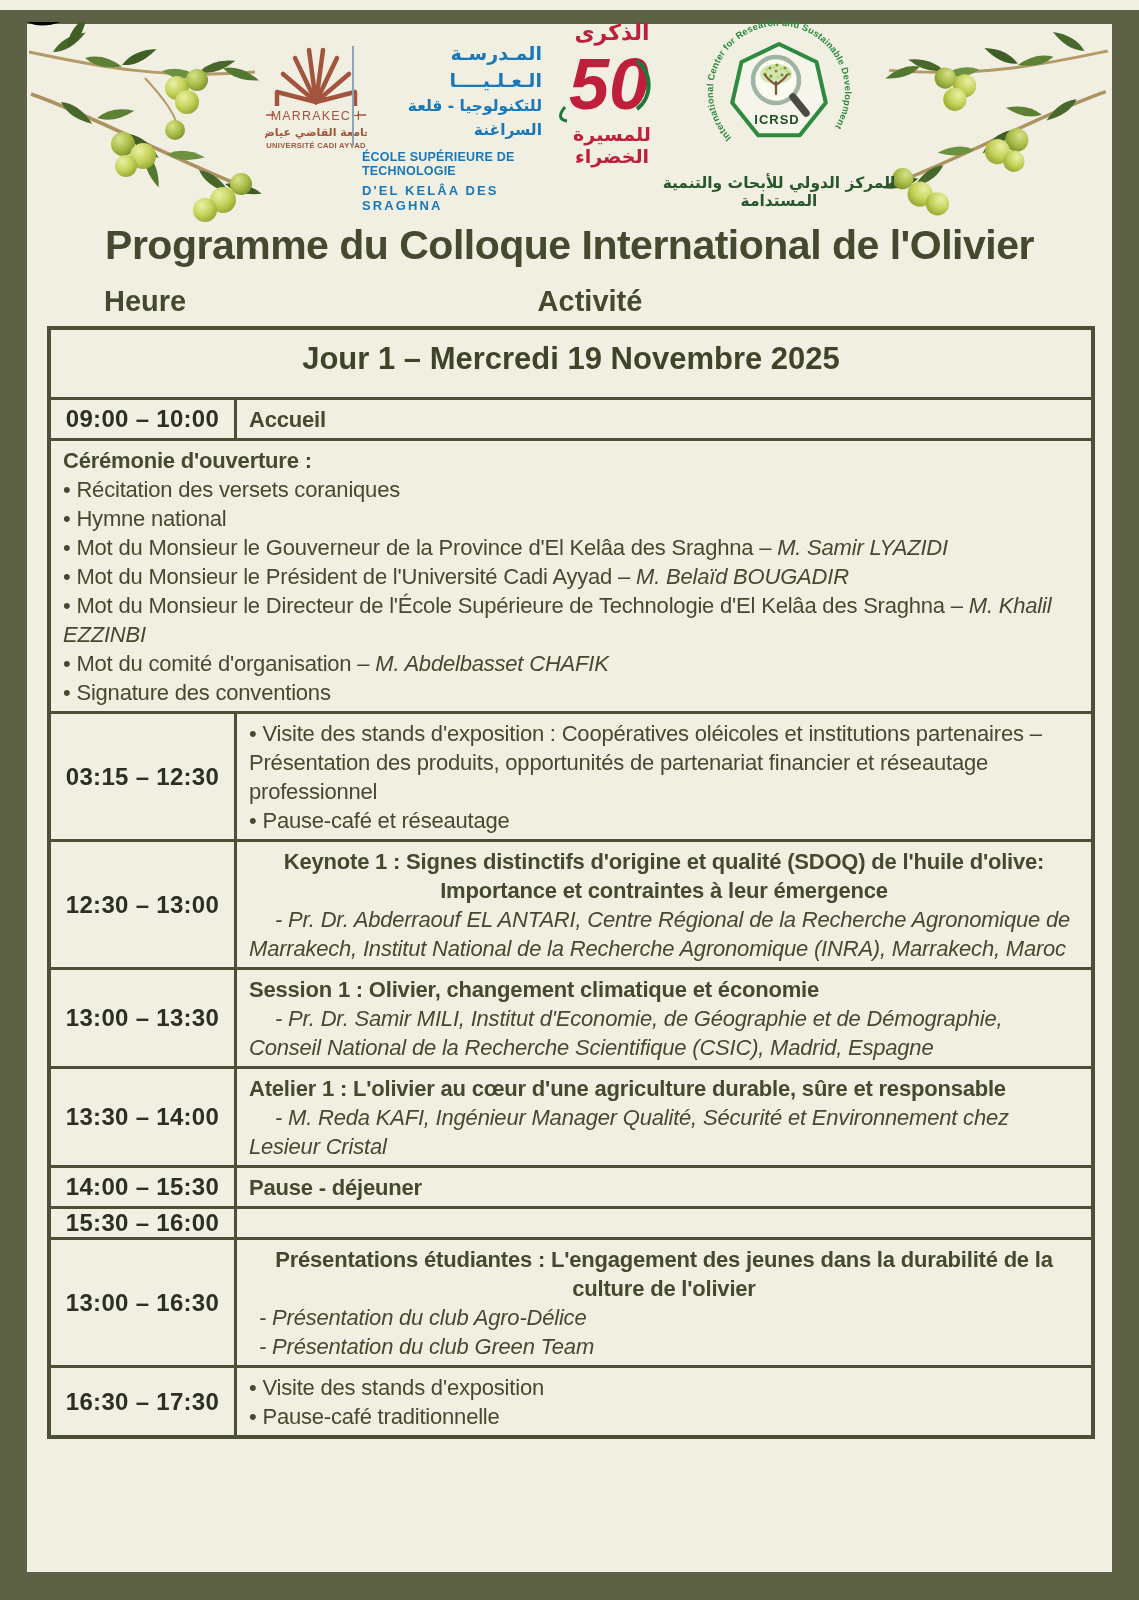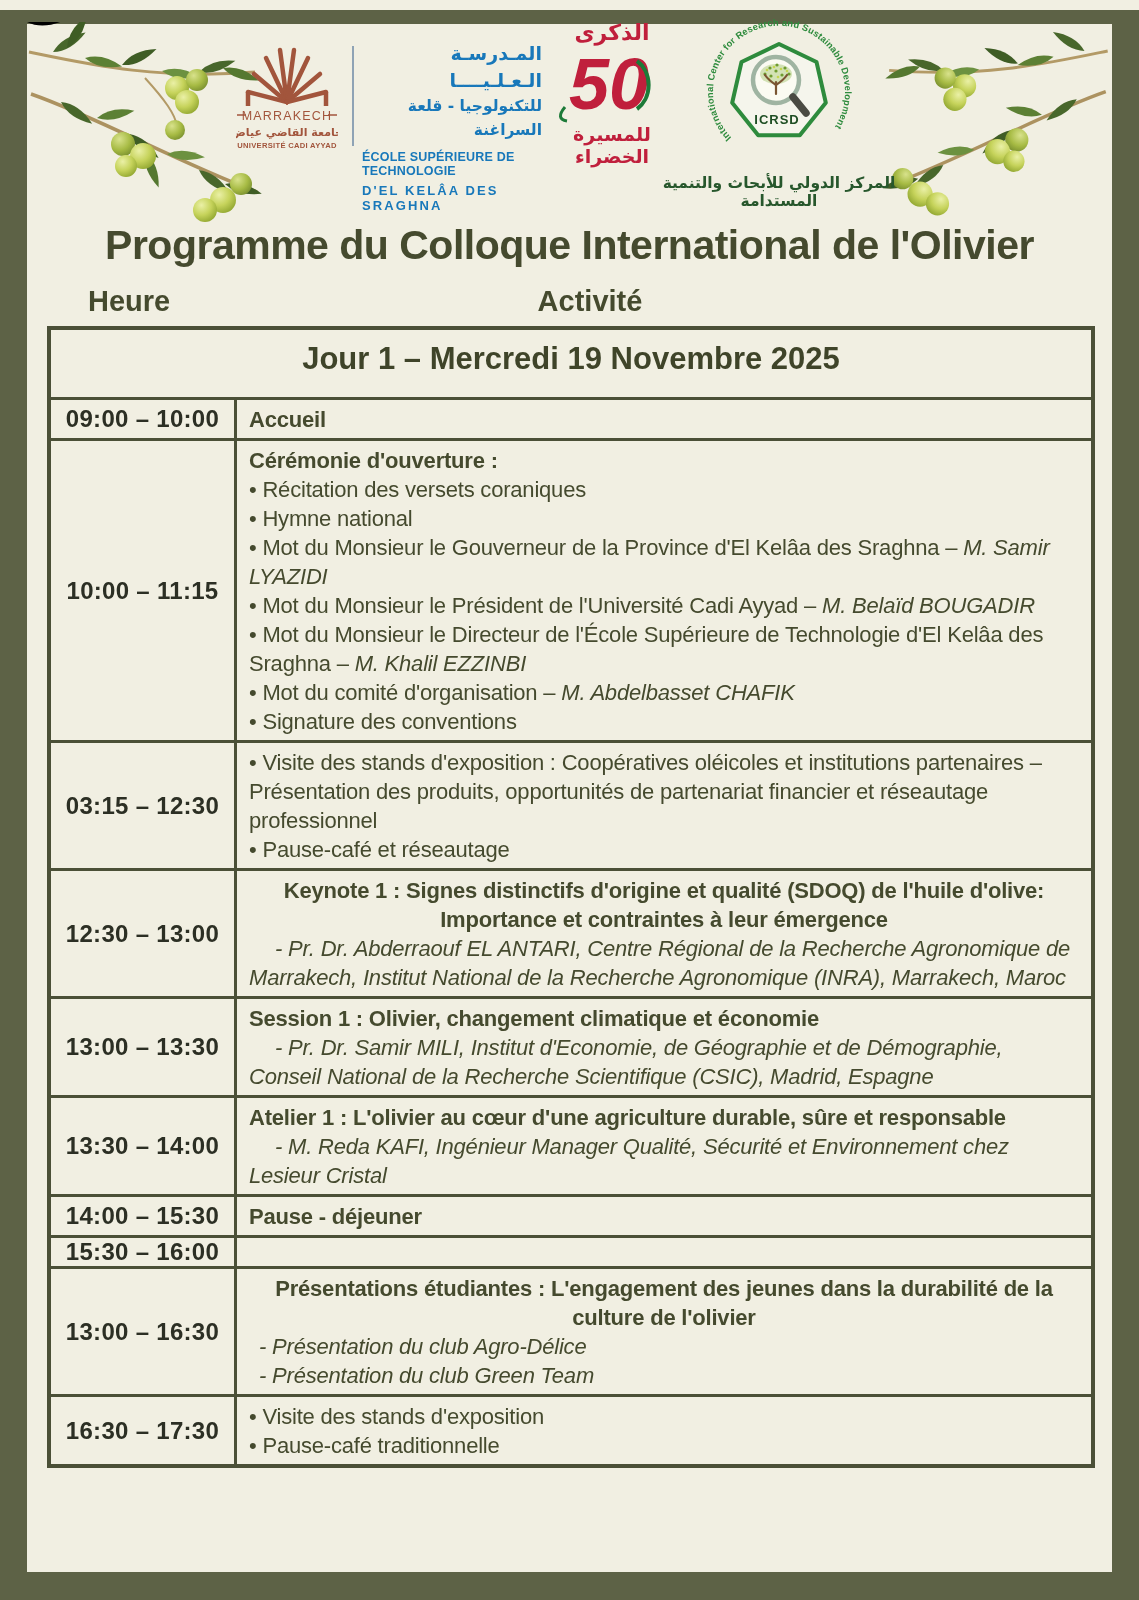--- a/index.html
+++ b/index.html
@@ -14,38 +14,38 @@
   #bar-top{left:0;top:10px;width:1139px;height:14px}
   #bar-left{left:0;top:10px;width:27px;height:1590px}
   #bar-right{left:1112px;top:10px;width:27px;height:1590px}
   #bar-bottom{left:0;top:1572px;width:1139px;height:28px}
 
   .corner{position:absolute;top:22px}
   #corner-left{left:27px}
   #corner-right{left:880px;transform:scaleX(-1)}
 
   
-  #uca-logo{position:absolute;left:236px;top:40px;width:102px;text-align:left}
+  #uca-logo{position:absolute;left:265px;top:40px;width:102px;text-align:left}
   #logo-divider{position:absolute;left:352px;top:46px;width:2px;height:100px;background:#8fa3b5}
   #school-block{position:absolute;left:362px;top:40px;width:180px}
   .ar{font-family:"DejaVu Sans",sans-serif;direction:rtl}
   .school-ar{color:var(--blue);font-weight:700;font-size:19px;line-height:27px;text-align:right}
   .school-ar2{color:var(--blue);font-weight:700;font-size:15.5px;line-height:24px;text-align:right}
   .school-fr1{color:var(--blue);font-weight:700;font-size:12.5px;margin-top:8px;letter-spacing:.2px}
   .school-fr2{color:var(--blue);font-weight:700;font-size:13px;letter-spacing:2.1px;margin-top:5px}
   #anniv{position:absolute;left:548px;top:20px;width:128px;text-align:center}
   .anniv-top{color:var(--red);font-weight:700;font-size:22px}
   .anniv-bottom{color:var(--red);font-weight:700;font-size:19px;margin-top:-4px}
   #icrsd{position:absolute;left:648px;top:12px;width:262px;text-align:center}
   .icrsd-ar{color:var(--gdark);font-weight:700;font-size:15.5px;margin-top:-2px}
 
   
   #page-title{position:absolute;left:27px;top:222px;width:1085px;text-align:center;
     font-size:41px;font-weight:700;color:var(--txt);letter-spacing:-.5px}
-  #col-time{position:absolute;left:88px;top:285px;font-size:29px;font-weight:700}
+  #col-time{position:absolute;left:104px;top:285px;font-size:29px;font-weight:700}
   #col-activity{position:absolute;left:440px;top:285px;width:300px;text-align:center;
     font-size:29px;font-weight:700}
 
   
   #program{position:absolute;left:47px;top:326px;width:1048px;border:4px solid var(--tb)}
   #day-header{border-bottom:3px solid var(--tb);text-align:center;
     font-size:31px;font-weight:700;color:#3f4429;padding:11px 0 20px}
   .trow{display:flex;border-bottom:3px solid var(--tb)}
   .trow:last-child{border-bottom:none}
   .tcell{flex:0 0 186px;border-right:3px solid var(--tb);display:flex;
@@ -222,21 +222,20 @@
 <div id="program">
   <div id="day-header">Jour 1 – Mercredi 19 Novembre 2025</div>
   <div id="rows">
       <div class="trow">
         <div class="tcell">09:00 – 10:00</div>
         <div class="acell">
           <p class="ln bold"><span>Accueil</span></p>
         </div>
       </div>
       <div class="trow">
-        <div class="tcell">10:00 – 11:15</div>
         <div class="acell">
           <p class="ln bold"><span>Cérémonie d'ouverture :</span></p>
           <p class="ln bullet">• <span>Récitation des versets coraniques</span></p>
           <p class="ln bullet">• <span>Hymne national</span></p>
           <p class="ln bullet">• <span>Mot du Monsieur le Gouverneur de la Province d'El Kelâa des Sraghna – </span><span class="it">M. Samir LYAZIDI</span></p>
           <p class="ln bullet">• <span>Mot du Monsieur le Président de l'Université Cadi Ayyad – </span><span class="it">M. Belaïd BOUGADIR</span></p>
           <p class="ln bullet">• <span>Mot du Monsieur le Directeur de l'École Supérieure de Technologie d'El Kelâa des Sraghna – </span><span class="it">M. Khalil EZZINBI</span></p>
           <p class="ln bullet">• <span>Mot du comité d'organisation – </span><span class="it">M. Abdelbasset CHAFIK</span></p>
           <p class="ln bullet">• <span>Signature des conventions</span></p>
         </div>

